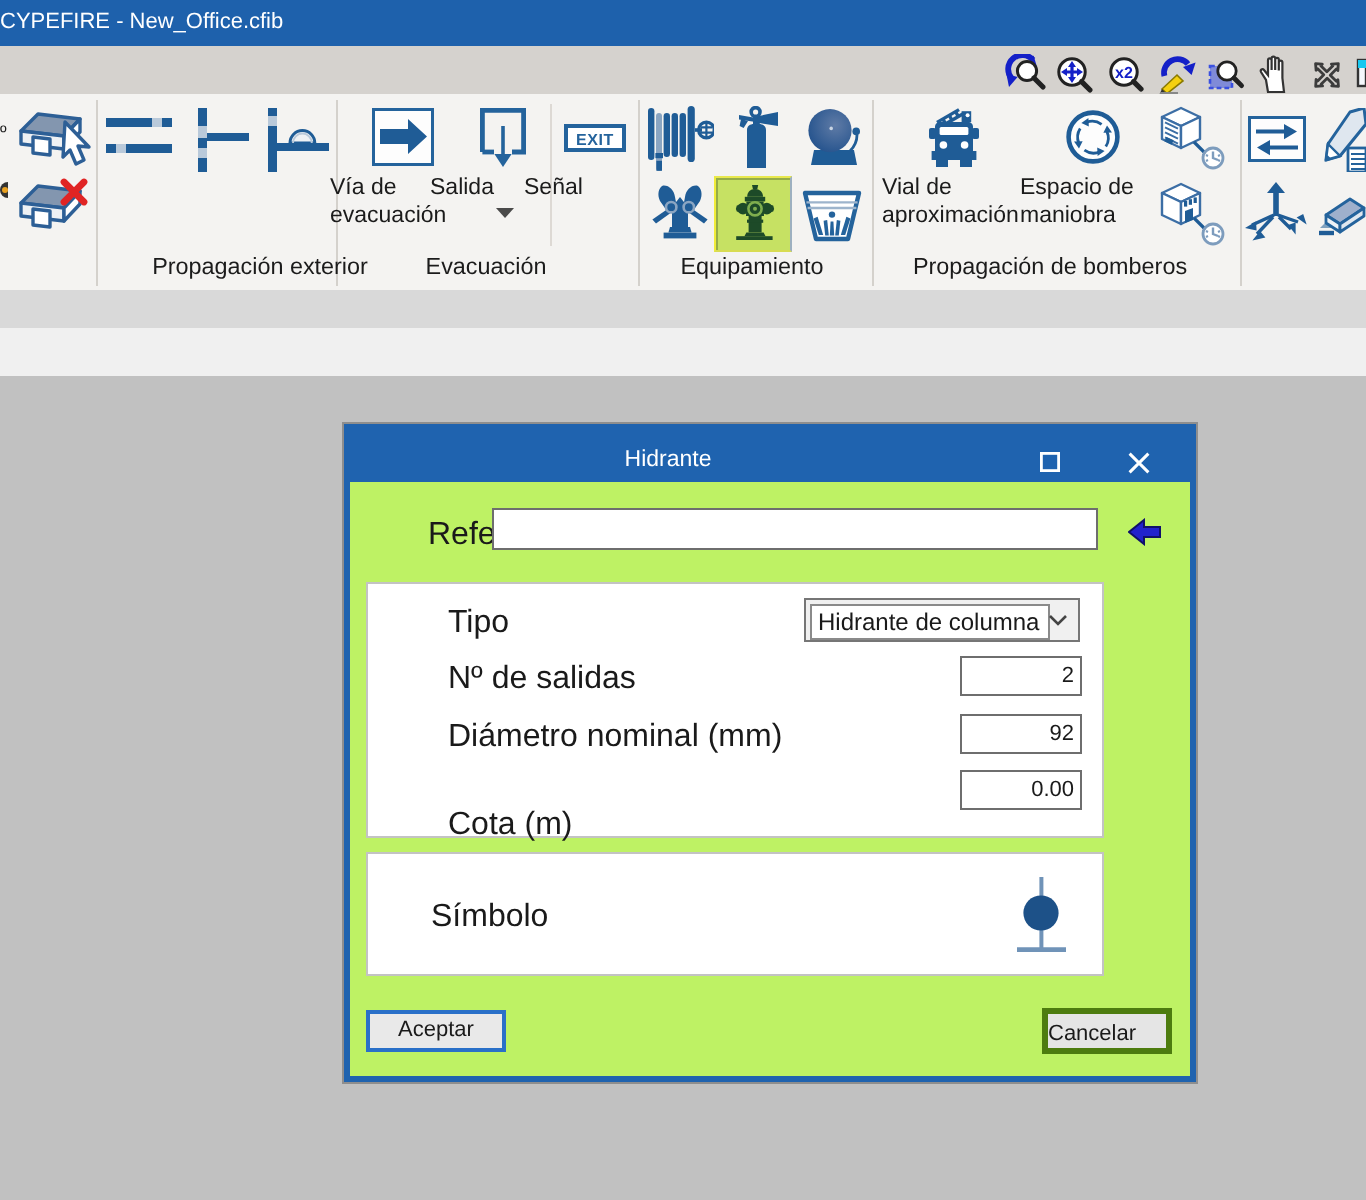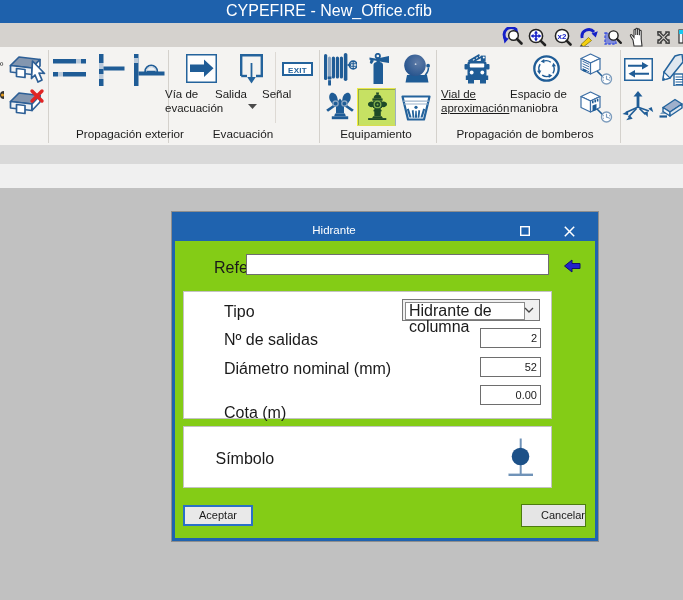--- a/index.html
+++ b/index.html
@@ -1,39 +1,39 @@
 <!DOCTYPE html>
 <html><head>
 <meta charset="utf-8">
 <style>
   html,body{margin:0;padding:0;}
   body{width:683px;height:600px;overflow:hidden;font-family:"Liberation Sans",sans-serif;position:relative;background:#c1c1c1;}
   .abs{position:absolute;}
   
   #titlebar{left:0;top:0;width:683px;height:23px;background:#1e61ac;}
-  #titletext{left:0;top:0;width:432px;height:23px;line-height:22px;text-align:right;color:#fff;font-size:16px;}
+  #titletext{left:0;top:0;width:432px;height:23px;line-height:22px;text-align:left;color:#fff;font-size:11px;}
   #qat{left:0;top:23px;width:683px;height:24px;background:#d5d2ce;}
   #ribbon{left:0;top:47px;width:683px;height:98px;background:#f4f3f1;border-bottom:1px solid #b5b2ad;}
   .vsep{position:absolute;top:3px;width:1px;height:93px;background:#d4d1cc;}
   .vsep2{position:absolute;top:5px;width:1px;height:71px;background:#ddd9d4;}
   .glabel{position:absolute;top:80px;height:14px;font-size:11.7px;color:#1b1b1b;text-align:center;white-space:nowrap;}
   .ilabel{position:absolute;font-size:11.5px;color:#1b1b1b;text-align:left;white-space:nowrap;line-height:14px;}
   .icon{position:absolute;}
   #band1{left:0;top:145px;width:683px;height:19px;background:#d9d9d9;}
   #band2{left:0;top:164px;width:683px;height:24px;background:#f0f0f0;}
   #canvas{left:0;top:188px;width:683px;height:412px;background:#c1c1c1;}
   
-  #dlg{left:172px;top:212px;width:426px;height:329px;background:#84cc16;border:3px solid #1f63af;box-sizing:border-box;box-shadow:0 0 0 1px rgba(80,80,80,0.45);}
+  #dlg{left:172px;top:212px;width:426px;height:329px;background:#bef264;border:3px solid #1f63af;box-sizing:border-box;box-shadow:0 0 0 1px rgba(80,80,80,0.45);}
   #dlgtitle{left:-3px;top:-3px;width:426px;height:29px;background:#1f63af;}
   #dlgtitletext{left:0;top:0;width:324px;height:29px;line-height:36px;text-align:center;color:#fff;font-size:11.5px;}
   .dlglabel{position:absolute;font-size:16px;color:#1a1a1a;white-space:nowrap;padding-left:28px;}
   .tinput{position:absolute;background:#fff;border:1px solid #6e6e6e;box-sizing:border-box;font-size:11px;color:#1a1a1a;text-align:right;line-height:18px;padding:0 3px;}
   .gbox{position:absolute;background:#fff;border:1px solid #c3c3c3;box-sizing:border-box;}
   #aceptar{left:8px;top:290px;width:70px;height:21px;background:#e9e9e9;border:2px solid #2a70c8;box-sizing:border-box;text-align:center;font-size:11px;color:#1a1a1a;line-height:17px;}
-  #cancelar{left:346px;top:289px;width:65px;height:23px;background:#e5e5e5;border:1px solid #4d7c0f;box-sizing:border-box;text-align:right;font-size:11px;color:#1a1a1a;line-height:21px;}
+  #cancelar{left:346px;top:289px;width:65px;height:23px;background:#e5e5e5;border:3px solid #4d7c0f;box-sizing:border-box;text-align:left;font-size:11px;color:#1a1a1a;line-height:21px;}
 </style>
 </head>
 <body>
 <div id="titlebar" class="abs">
     <div id="titletext" class="abs">CYPEFIRE - New_Office.cfib</div>
   </div>
 <div id="qat" class="abs"></div>
 
 <svg class="icon" style="left:502px;top:27px;" width="22" height="19" viewBox="0 0 22 19">
   <path d="M14.5 3 A7 7 0 1 0 3.8 12.2" fill="none" stroke="#1420c8" stroke-width="2.9"></path>
@@ -84,21 +84,21 @@
   <div class="vsep" style="left:319px"></div>
   <div class="vsep" style="left:436px"></div>
   <div class="vsep" style="left:620px"></div>
   <div class="glabel" style="left:38px;width:120px;margin-left:32px;">Propagación exterior</div>
   <div class="glabel" style="left:183px;width:120px;">Evacuación</div>
   <div class="glabel" style="left:316px;width:120px;">Equipamiento</div>
   <div class="glabel" style="left:450px;width:150px;">Propagación de bomberos</div>
   <div class="ilabel" style="left:165px;top:40px;width:72px;">Vía de<br>evacuación</div>
   <div class="ilabel" style="left:215px;top:40px;width:72px;">Salida</div>
   <div class="ilabel" style="left:262px;top:40px;width:72px;">Señal</div>
-  <div class="ilabel" style="left:441px;top:40px;width:73px;text-decoration:underline;">Vial de<br>aproximación</div>
+  <div class="ilabel" style="left:441px;top:40px;width:73px;">Vial de<br>aproximación</div>
   <div class="ilabel" style="left:510px;top:40px;width:73px;">Espacio de<br>maniobra</div>
 </div>
 
 <svg class="icon" style="left:323px;top:53px;" width="34" height="33" viewBox="0 0 34 33">
   <g fill="#1f5c96">
     <rect x="1" y="1" width="3.2" height="26" rx="1.6"></rect>
     <rect x="5" y="3.5" width="3" height="29" rx="1.5" fill="#8aa5c2"></rect>
     <rect x="8.8" y="3.5" width="3.2" height="22" rx="1.6"></rect>
     <rect x="12.8" y="3.5" width="3.2" height="22" rx="1.6"></rect>
     <rect x="16.8" y="3.5" width="3.2" height="22" rx="1.6"></rect>
@@ -374,23 +374,23 @@
   <div class="dlglabel" style="left:21px;top:116px;text-align:right;">Nº de salidas</div>
   <div class="dlglabel" style="left:21px;top:145px;">Diámetro nominal (mm)</div>
   <div class="dlglabel" style="left:21px;top:171.5px;margin-top:17px;">Cota (m)</div>
   <div class="dlglabel" style="left:12.5px;top:235px;">Símbolo</div>
   <svg class="abs" style="left:330px;top:221px;" width="30" height="47" viewBox="0 0 30 47">
     <path d="M15.7 2.5 L15.7 38.5" stroke="#7093b8" stroke-width="2"></path>
     <path d="M3.5 38.8 L28 38.8" stroke="#7093b8" stroke-width="2.4"></path>
     <circle cx="15.5" cy="20.5" r="8.8" fill="#1d5188"></circle>
   </svg>
   <div id="combo" class="abs" style="left:227px;top:84px;width:138px;height:22px;background:#f0f0f0;border:1px solid #767676;box-sizing:border-box;">
-     <div class="abs" style="left:2px;top:2px;width:115px;height:16px;background:#fff;border:1px solid #8a8a8a;font-size:16px;line-height:16px;padding-left:3px;color:#1a1a1a;">Hidrante de columna</div>
+     <div class="abs" style="left:2px;top:2px;width:115px;height:16px;background:#fff;border:1px solid #8a8a8a;font-size:12px;line-height:16px;padding-left:3px;color:#1a1a1a;">Hidrante de columna</div>
      <svg class="abs" style="left:121px;top:7px;" width="10" height="7" viewBox="0 0 10 7">
         <path d="M1 1 L5 5 L9 1" stroke="#444" stroke-width="1.3" fill="none"></path>
       </svg>
   </div>
   <div class="tinput" style="left:305px;top:113px;width:61px;height:20px;">2</div>
-  <div class="tinput" style="left:305px;top:141.5px;width:61px;height:20px;">52</div>
+  <div class="tinput" style="left:305px;top:141.5px;width:61px;height:20px;">92</div>
   <div class="tinput" style="left:305px;top:169.5px;width:61px;height:20px;">0.00</div>
   <div id="aceptar" class="abs">Aceptar</div>
   <div id="cancelar" class="abs">Cancelar</div>
 </div>
 
 </body></html>

